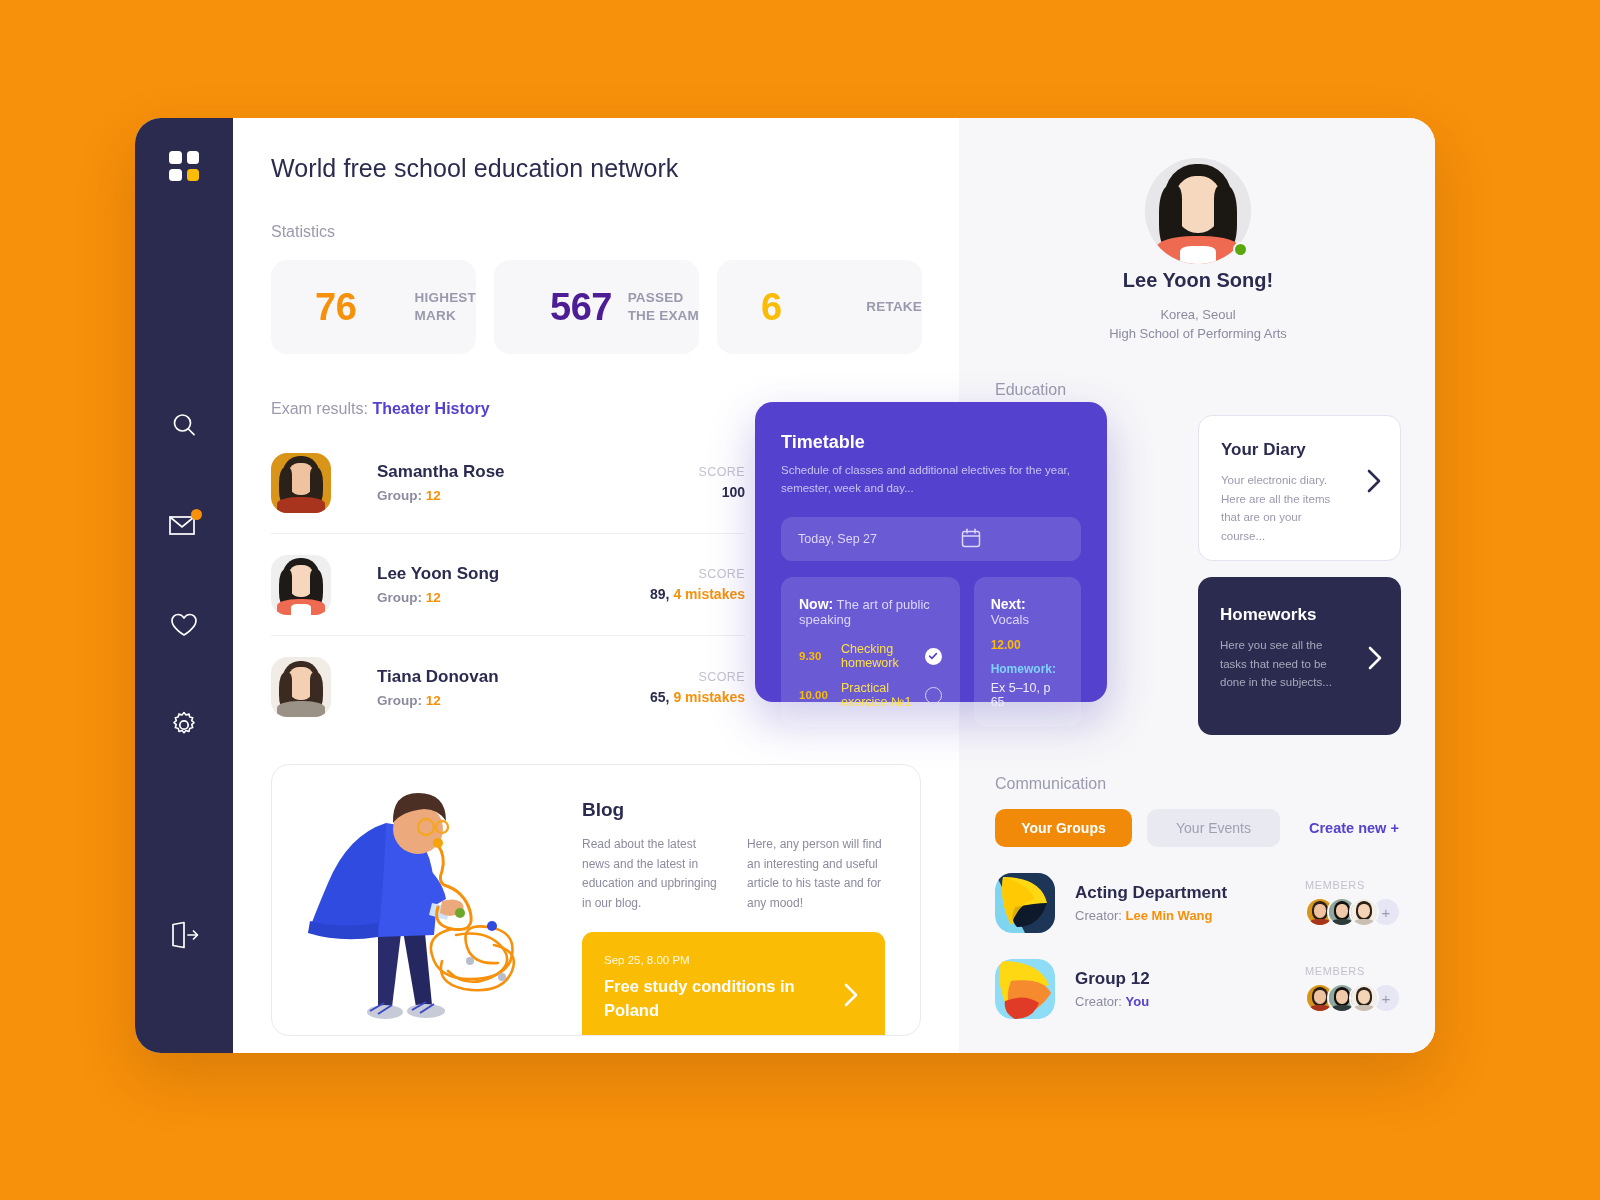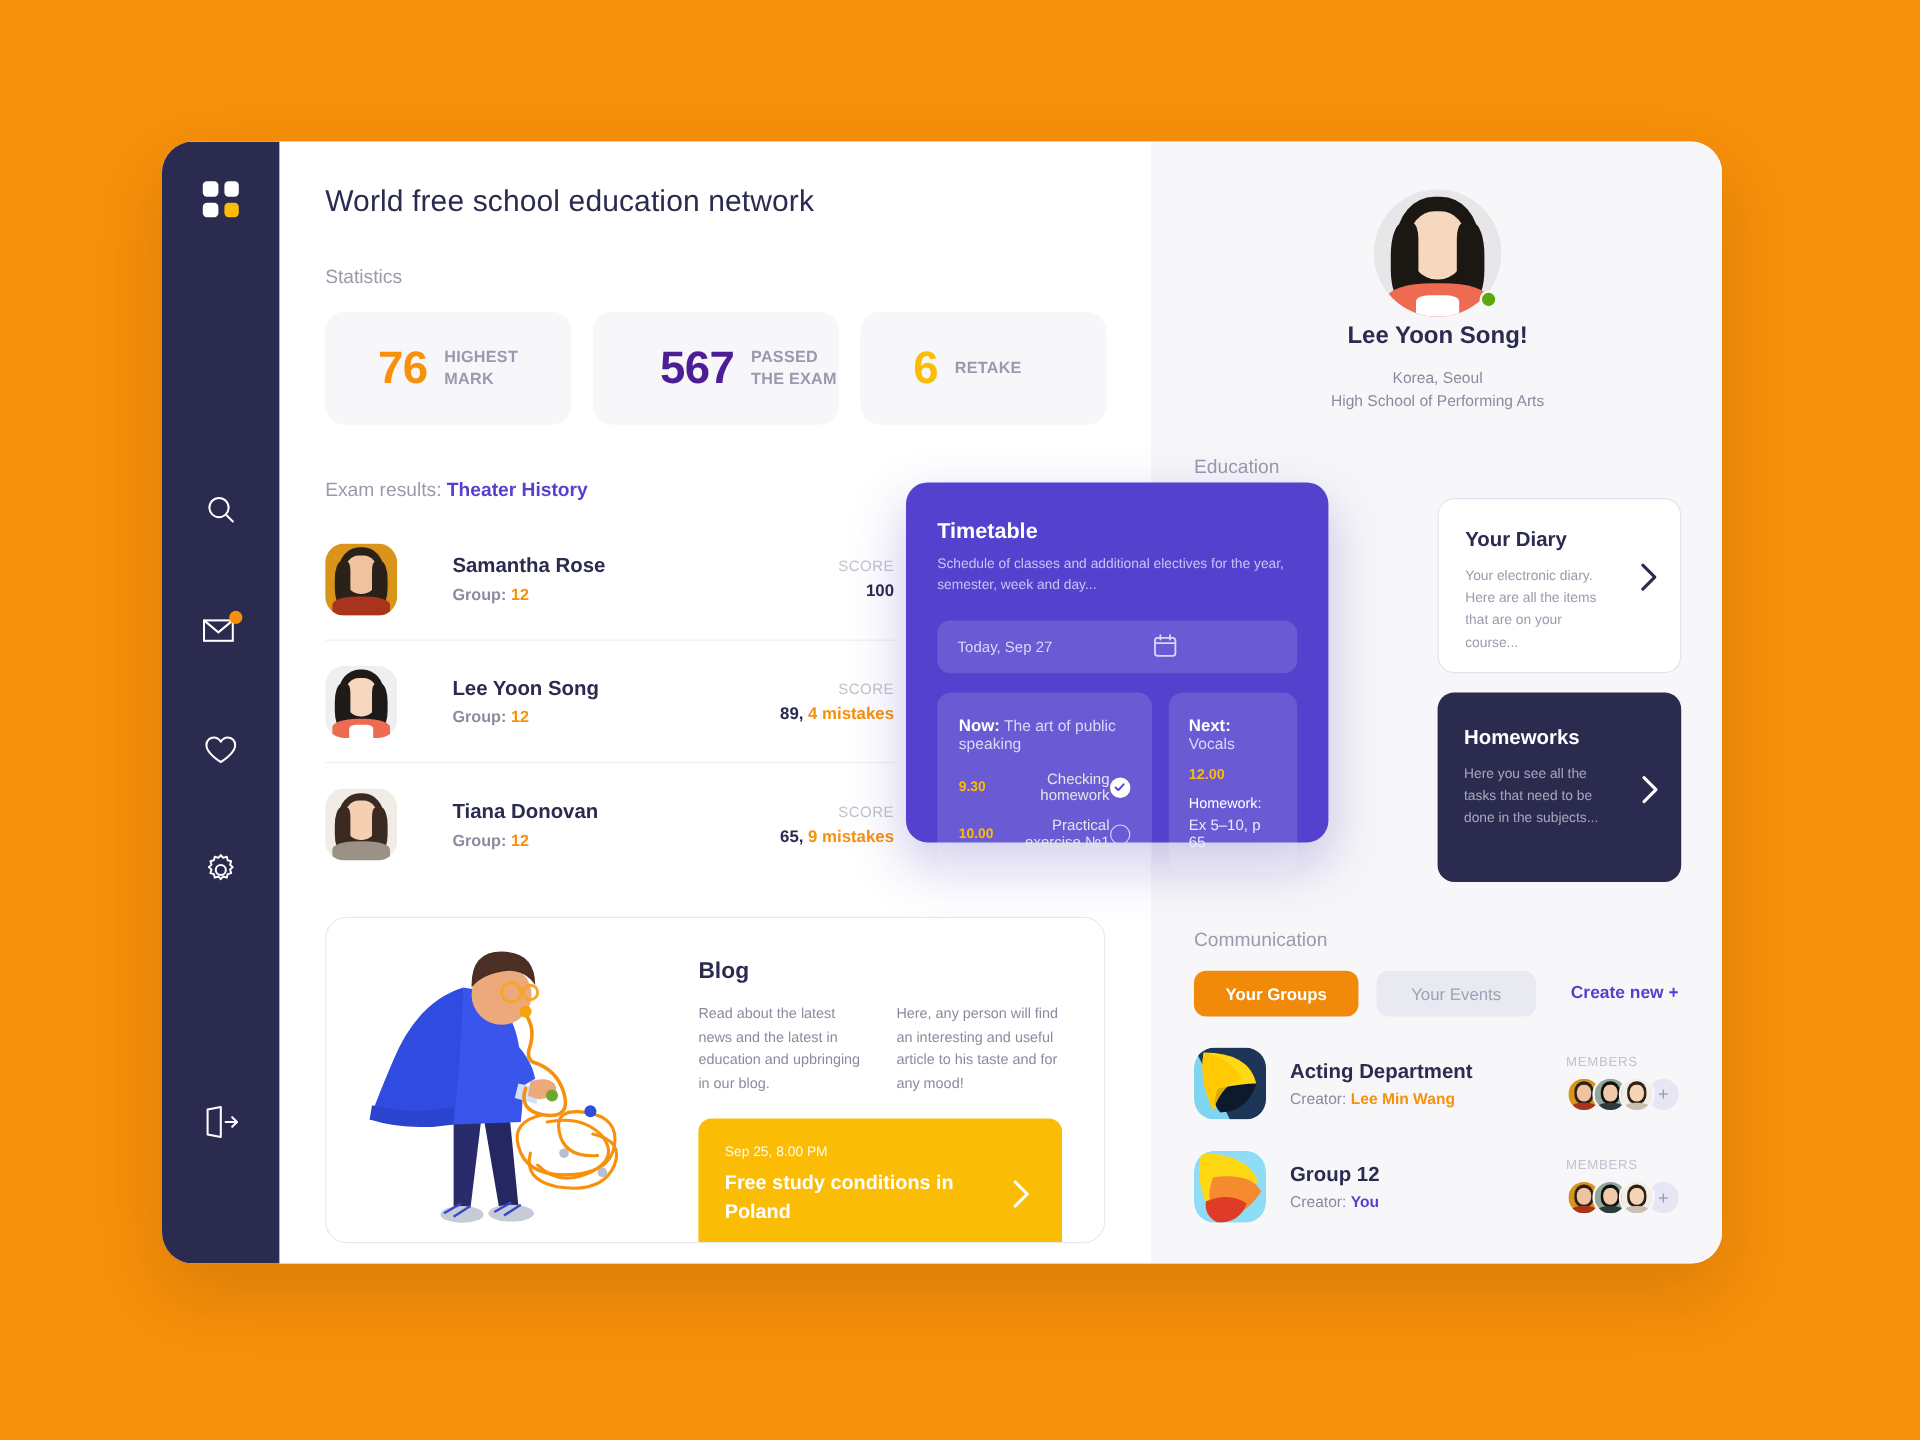--- a/index.html
+++ b/index.html
@@ -71,21 +71,21 @@
     margin-bottom: 40px;
   }
   .section-label {
     font-size: 16px; color: #9A9AAE; font-weight: 400; margin-bottom: 19px;
   }
 
   
   .stats { display: flex; gap: 18px; }
   .stat {
     background: #F7F7F9; border-radius: 16px;
-    height: 94px; display: flex; align-items: center; padding-left: 44px;
+    height: 94px; display: flex; align-items: center; padding-left: 44px; justify-content: space-between;
   }
   .stat.s1 { width: 205px; }
   .stat.s2 { width: 205px; }
   .stat.s3 { width: 205px; }
   .stat-num { font-size: 38px; font-weight: 700; letter-spacing: -.5px; }
   .stat-lbl {
     font-size: 13.5px; color: #9A9AAE; font-weight: 600; line-height: 1.34;
     margin-left: 14px; letter-spacing: .2px;
   }
   .c-orange { color: #F7900A; }
@@ -195,28 +195,28 @@
   }
   .tt-next {
     width: 130px; border-radius: 12px; background: rgba(255,255,255,.13);
     padding: 19px 16px 18px 17px;
   }
   .tt-now-h { font-size: 13px; color: #DCD7FA; margin-bottom: 15px; }
   .tt-now-h b { color: #fff; font-weight: 700; font-size: 14px; }
   .tt-item { display: flex; align-items: center; margin-bottom: 11px; }
   .tt-item:last-child { margin-bottom: 0; }
   .tt-time { font-size: 11.5px; color: #FBBC05; width: 42px; flex: 0 0 42px; font-weight: 600; }
-  .tt-task { font-size: 12.5px; color: #e5e5e5; flex: 1 1 auto; text-align: right; }
+  .tt-task { font-size: 12.5px; color: #fde047; flex: 1 1 auto; }
   .tt-check { width: 17px; height: 17px; border-radius: 50%; flex: 0 0 17px; }
   .tt-check.on { background: #fff; display:flex;align-items:center;justify-content:center; }
   .tt-check.off { border: 1.6px solid #D6D0F7; }
   .tt-next-h { font-size: 13px; color: #DCD7FA; margin-bottom: 11px; }
   .tt-next-h b { color: #fff; font-weight: 700; font-size: 14px; }
   .tt-next-time { font-size: 12px; color: #FBBC05; font-weight: 600; margin-bottom: 10px; }
-  .tt-next-hw { font-size: 12px; color: #ffffff; font-weight: 400; margin-bottom: 5px; }
+  .tt-next-hw { font-size: 12px; color: #7dd3fc; font-weight: 700; margin-bottom: 5px; }
   .tt-next-ex { font-size: 12.5px; color: #EDEAFC; }
 
   
   .comm-label { font-size: 16px; color: #9A9AAE; margin-top: 40px; margin-bottom: 16px; }
   .comm-tabs { display: flex; align-items: center; gap: 15px; }
   .tab {
     height: 38px; border-radius: 10px; display: flex; align-items: center; justify-content: center;
     font-size: 14px; cursor: pointer;
   }
   .tab.active { background: #F18A08; color: #fff; width: 137px; font-weight: 600; }

